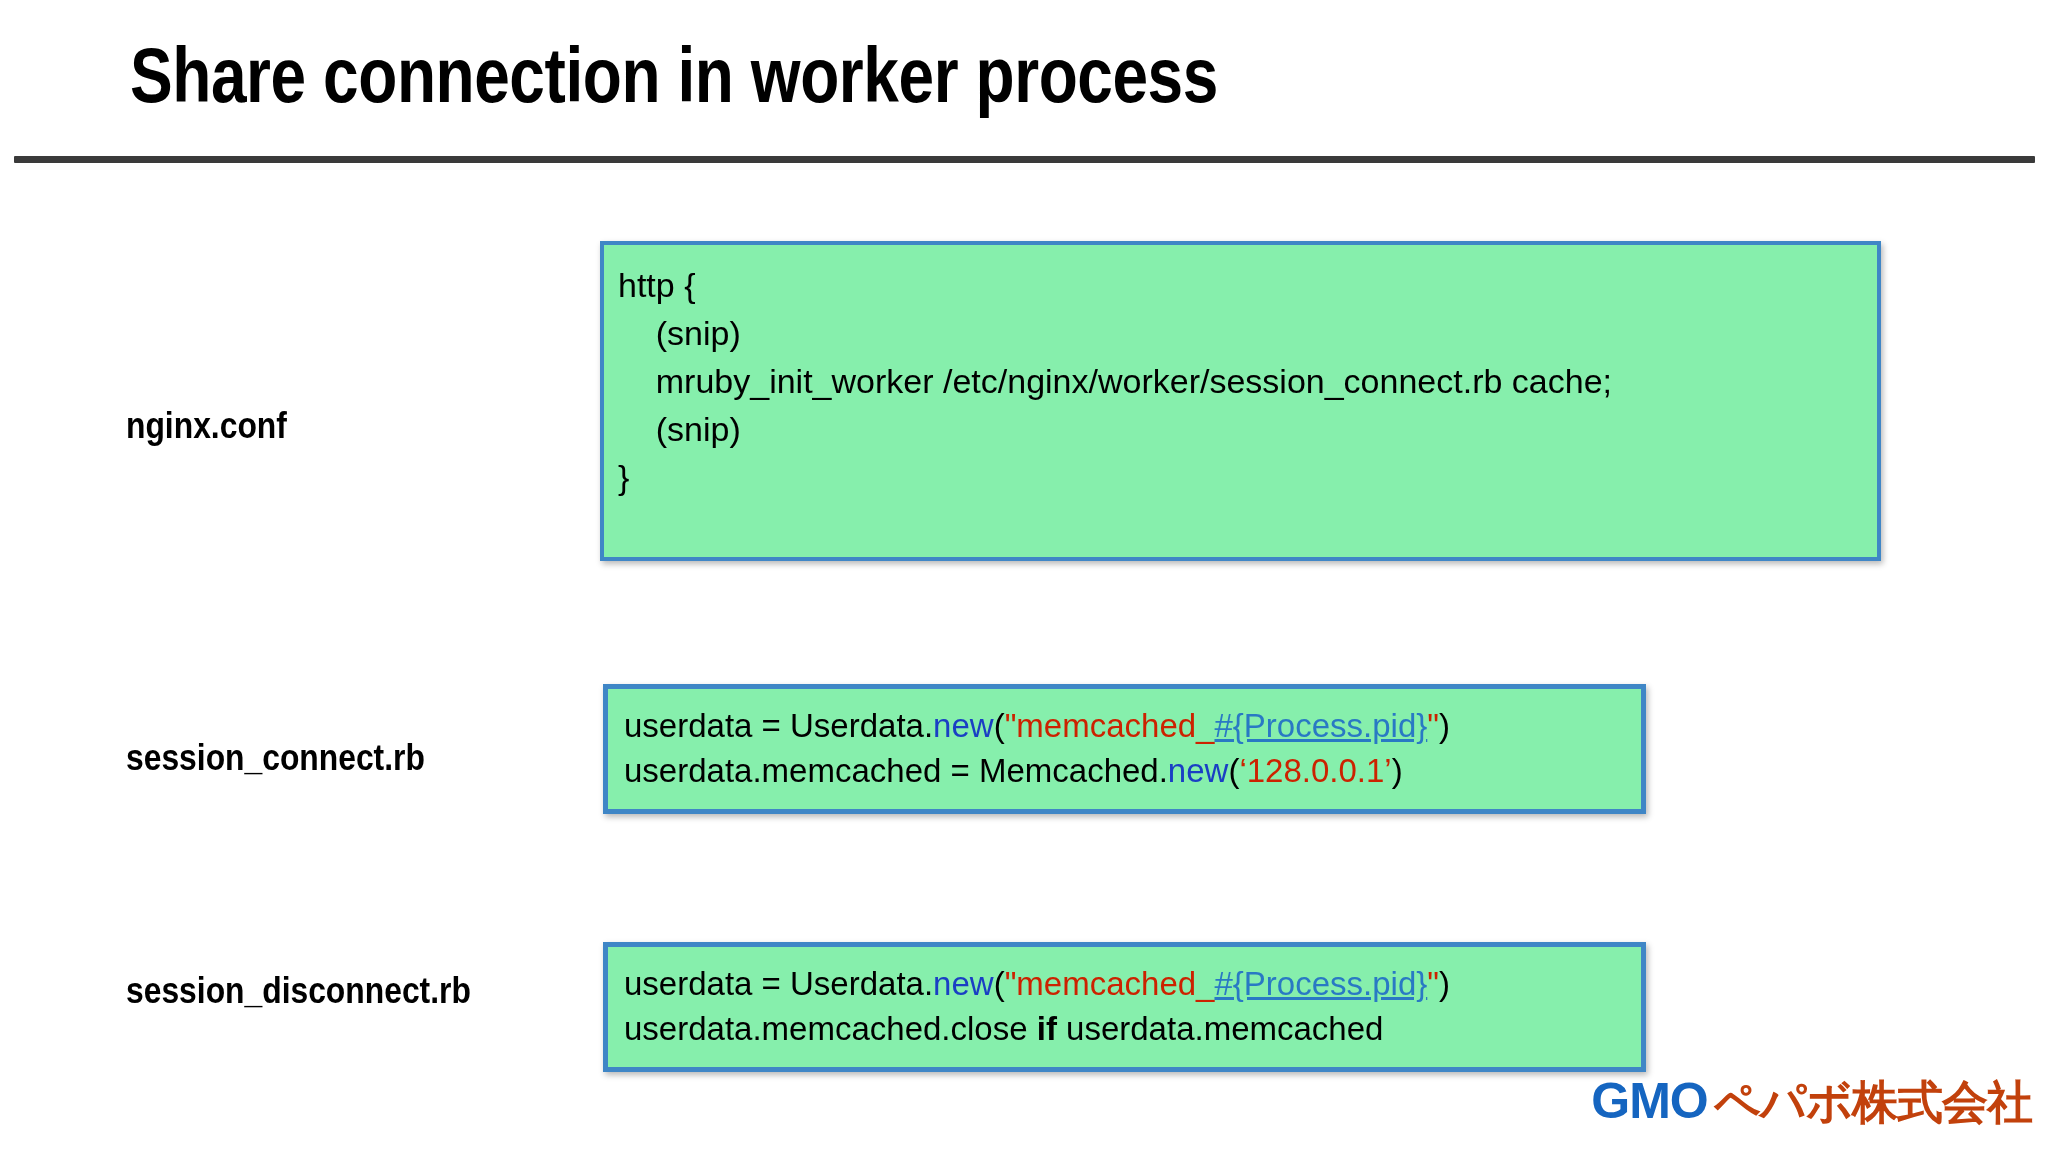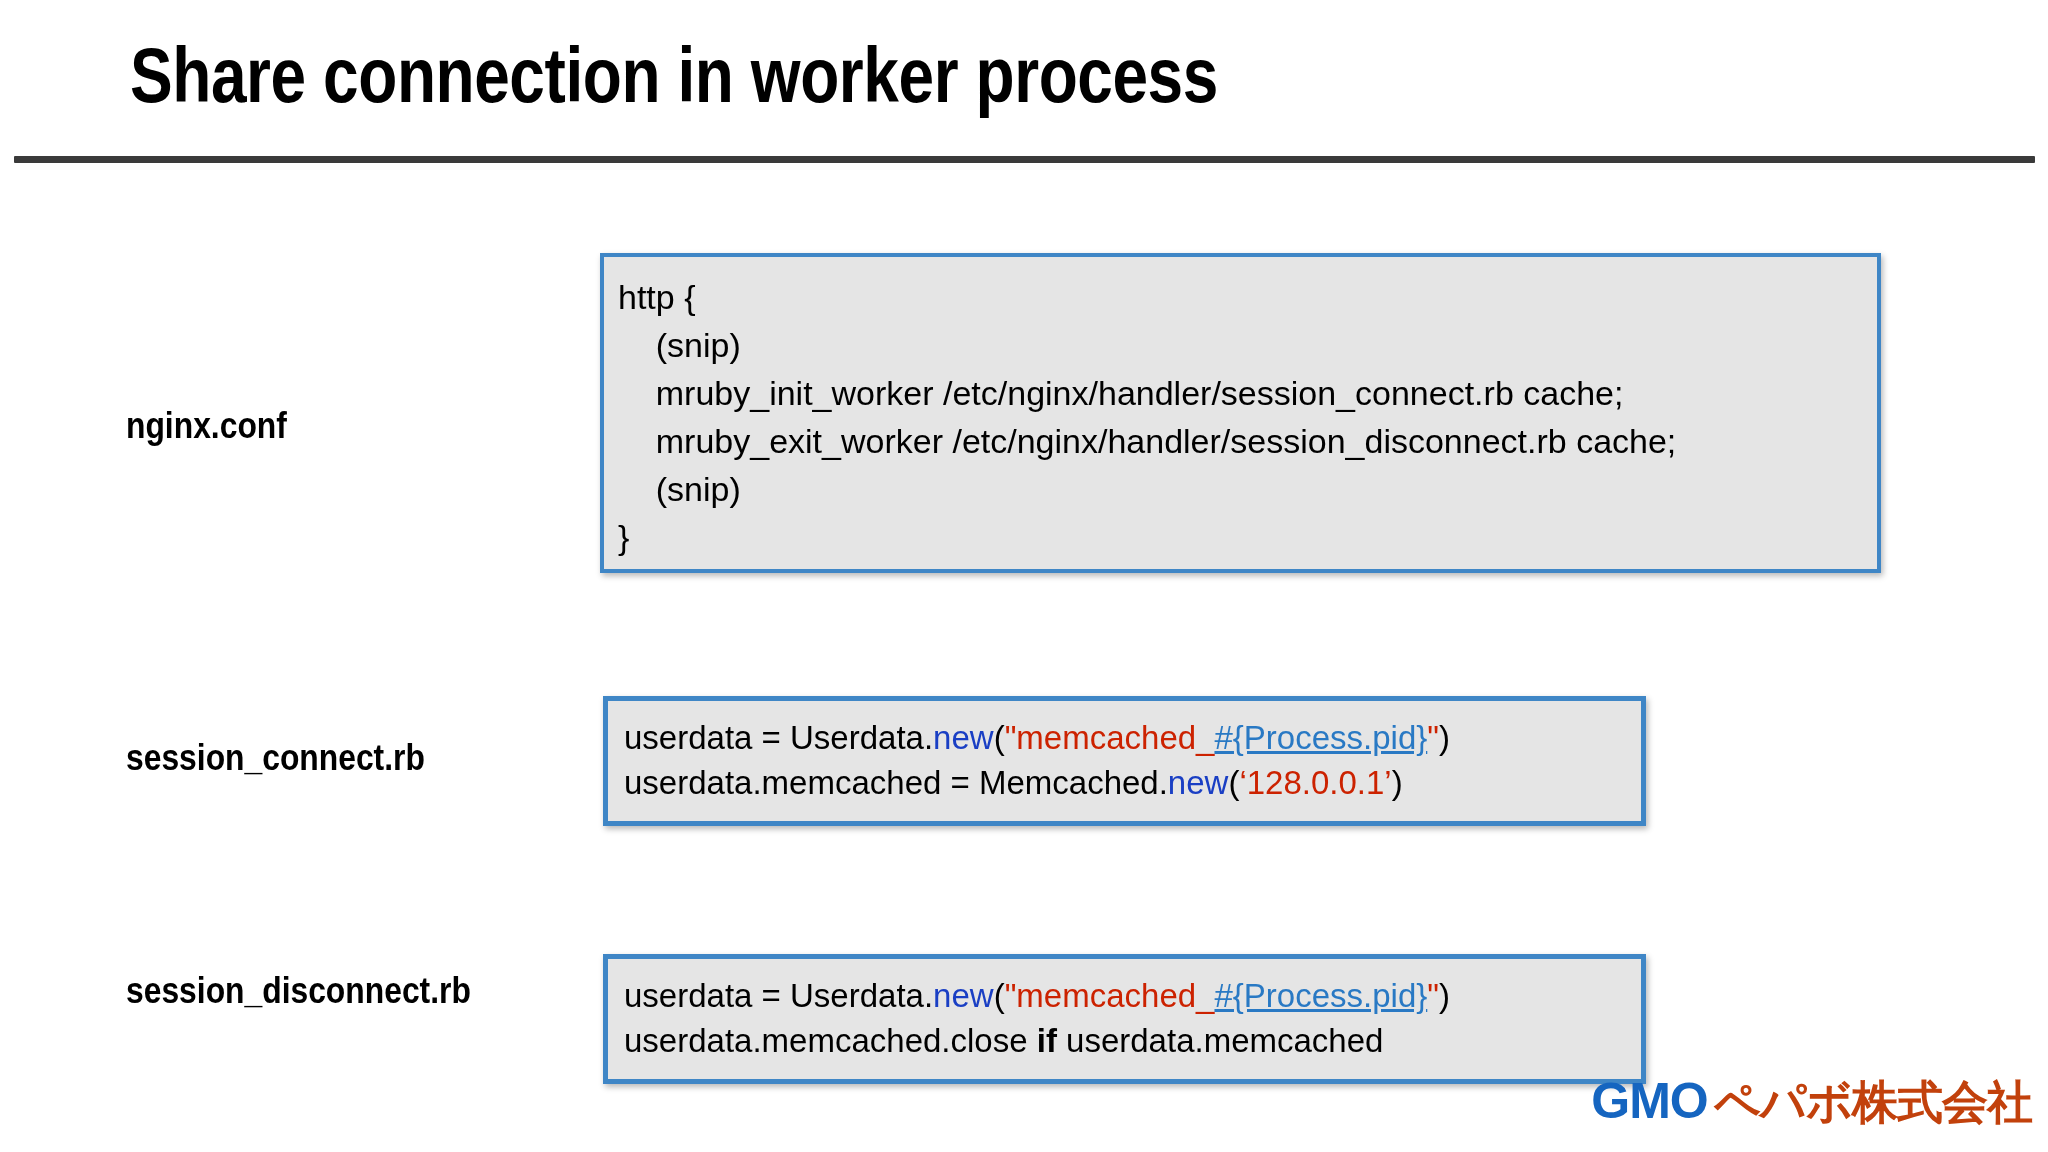--- a/index.html
+++ b/index.html
@@ -54,27 +54,26 @@
     transform: scaleX(0.86);
     transform-origin: left center;
   }
   #label-nginx      { left: 126px; top: 404px; }
   #label-connect    { left: 126px; top: 736px; }
   #label-disconnect { left: 126px; top: 969px; }
 
   
   .code-box {
     position: absolute;
-    background: #e5e5e5;
+    background: #86efac;
     border: 4px solid #3f86c6;
     box-sizing: border-box;
     box-shadow: 2px 3px 6px rgba(0,0,0,0.28);
     font-family: "Liberation Sans", sans-serif;
     color: #000000;
-    margin-top: 12px;
   }
   #box-nginx {
     left: 600px;
     top: 241px;
     width: 1281px;
     height: 320px;
     padding: 16px 0 0 14px;
     font-size: 34px;
     line-height: 48px;
   }
@@ -139,22 +138,21 @@
 
 <div class="slide-title">Share connection in worker process</div>
 
 <div class="title-rule"></div>
 
 <div class="row-label" id="label-nginx">nginx.conf</div>
 
 <div class="code-box" id="box-nginx">
   <div class="code-line">http {</div>
   <div class="code-line">    (snip)</div>
-  <div class="code-line">    mruby_init_worker /etc/nginx/handler/session_connect.rb cache;</div>
-  <div class="code-line">    mruby_exit_worker /etc/nginx/handler/session_disconnect.rb cache;</div>
+  <div class="code-line">    mruby_init_worker /etc/nginx/worker/session_connect.rb cache;</div>
   <div class="code-line">    (snip)</div>
   <div class="code-line">}</div>
 </div>
 
 <div class="row-label" id="label-connect">session_connect.rb</div>
 
 <div class="code-box" id="box-connect">
   <div class="code-line"><span class="tok-plain">userdata = Userdata.</span><span class="tok-kw">new</span><span class="tok-plain">(</span><span class="tok-str">"memcached_</span><span class="tok-interp">#{Process.pid}</span><span class="tok-str">"</span><span class="tok-plain">)</span></div>
   <div class="code-line"><span class="tok-plain">userdata.memcached = Memcached.</span><span class="tok-kw">new</span><span class="tok-plain">(</span><span class="tok-str">‘128.0.0.1’</span><span class="tok-plain">)</span></div>
 </div>

